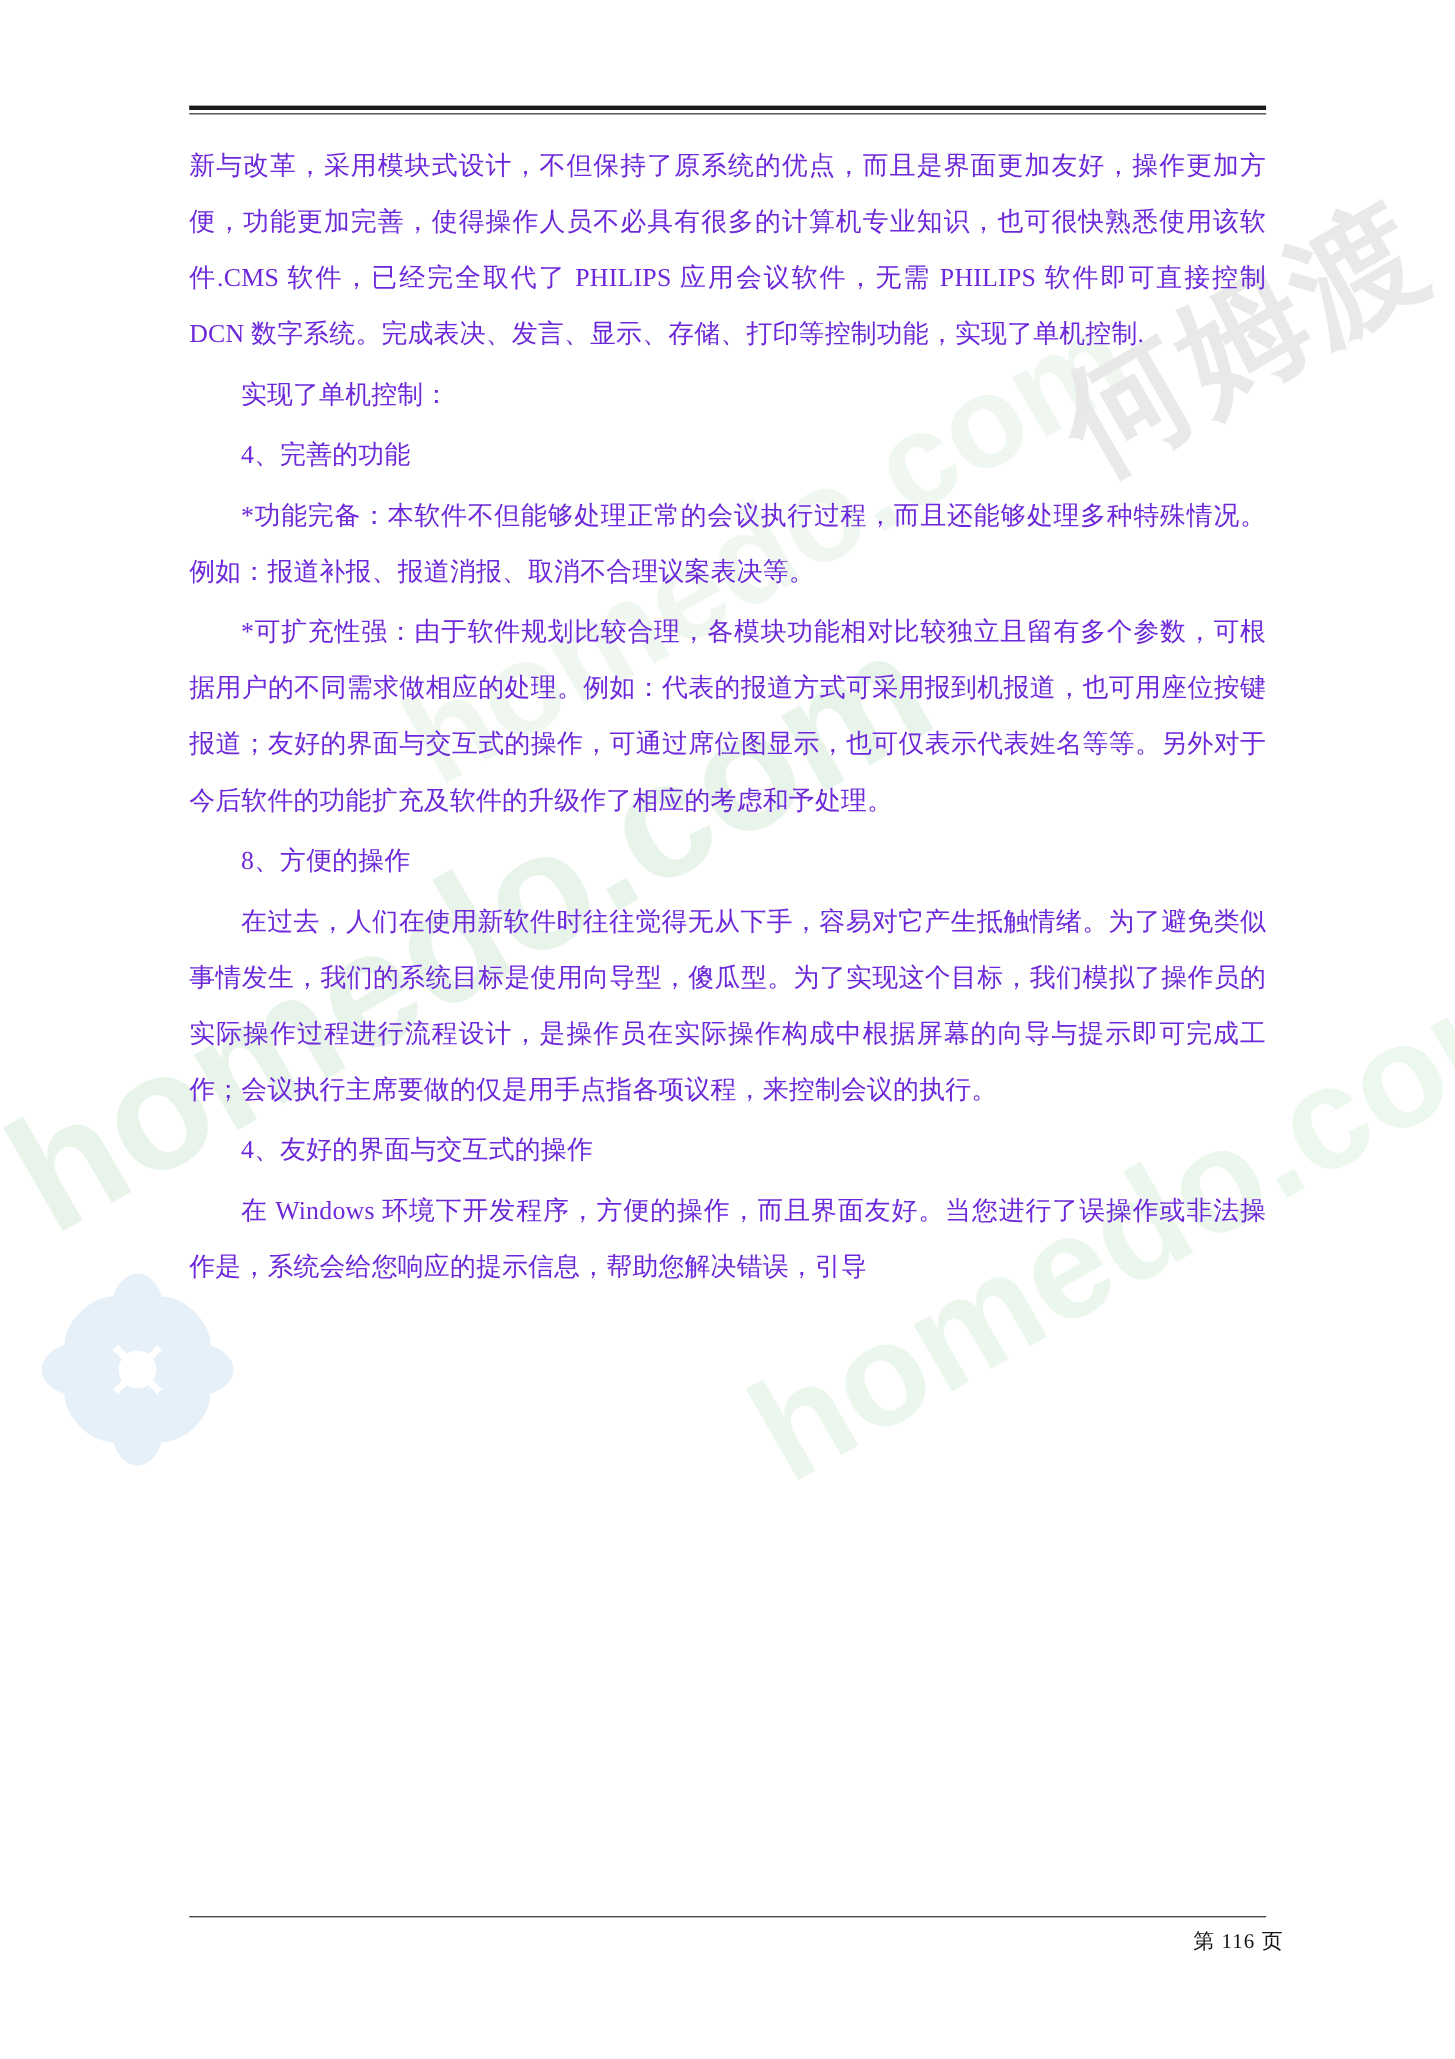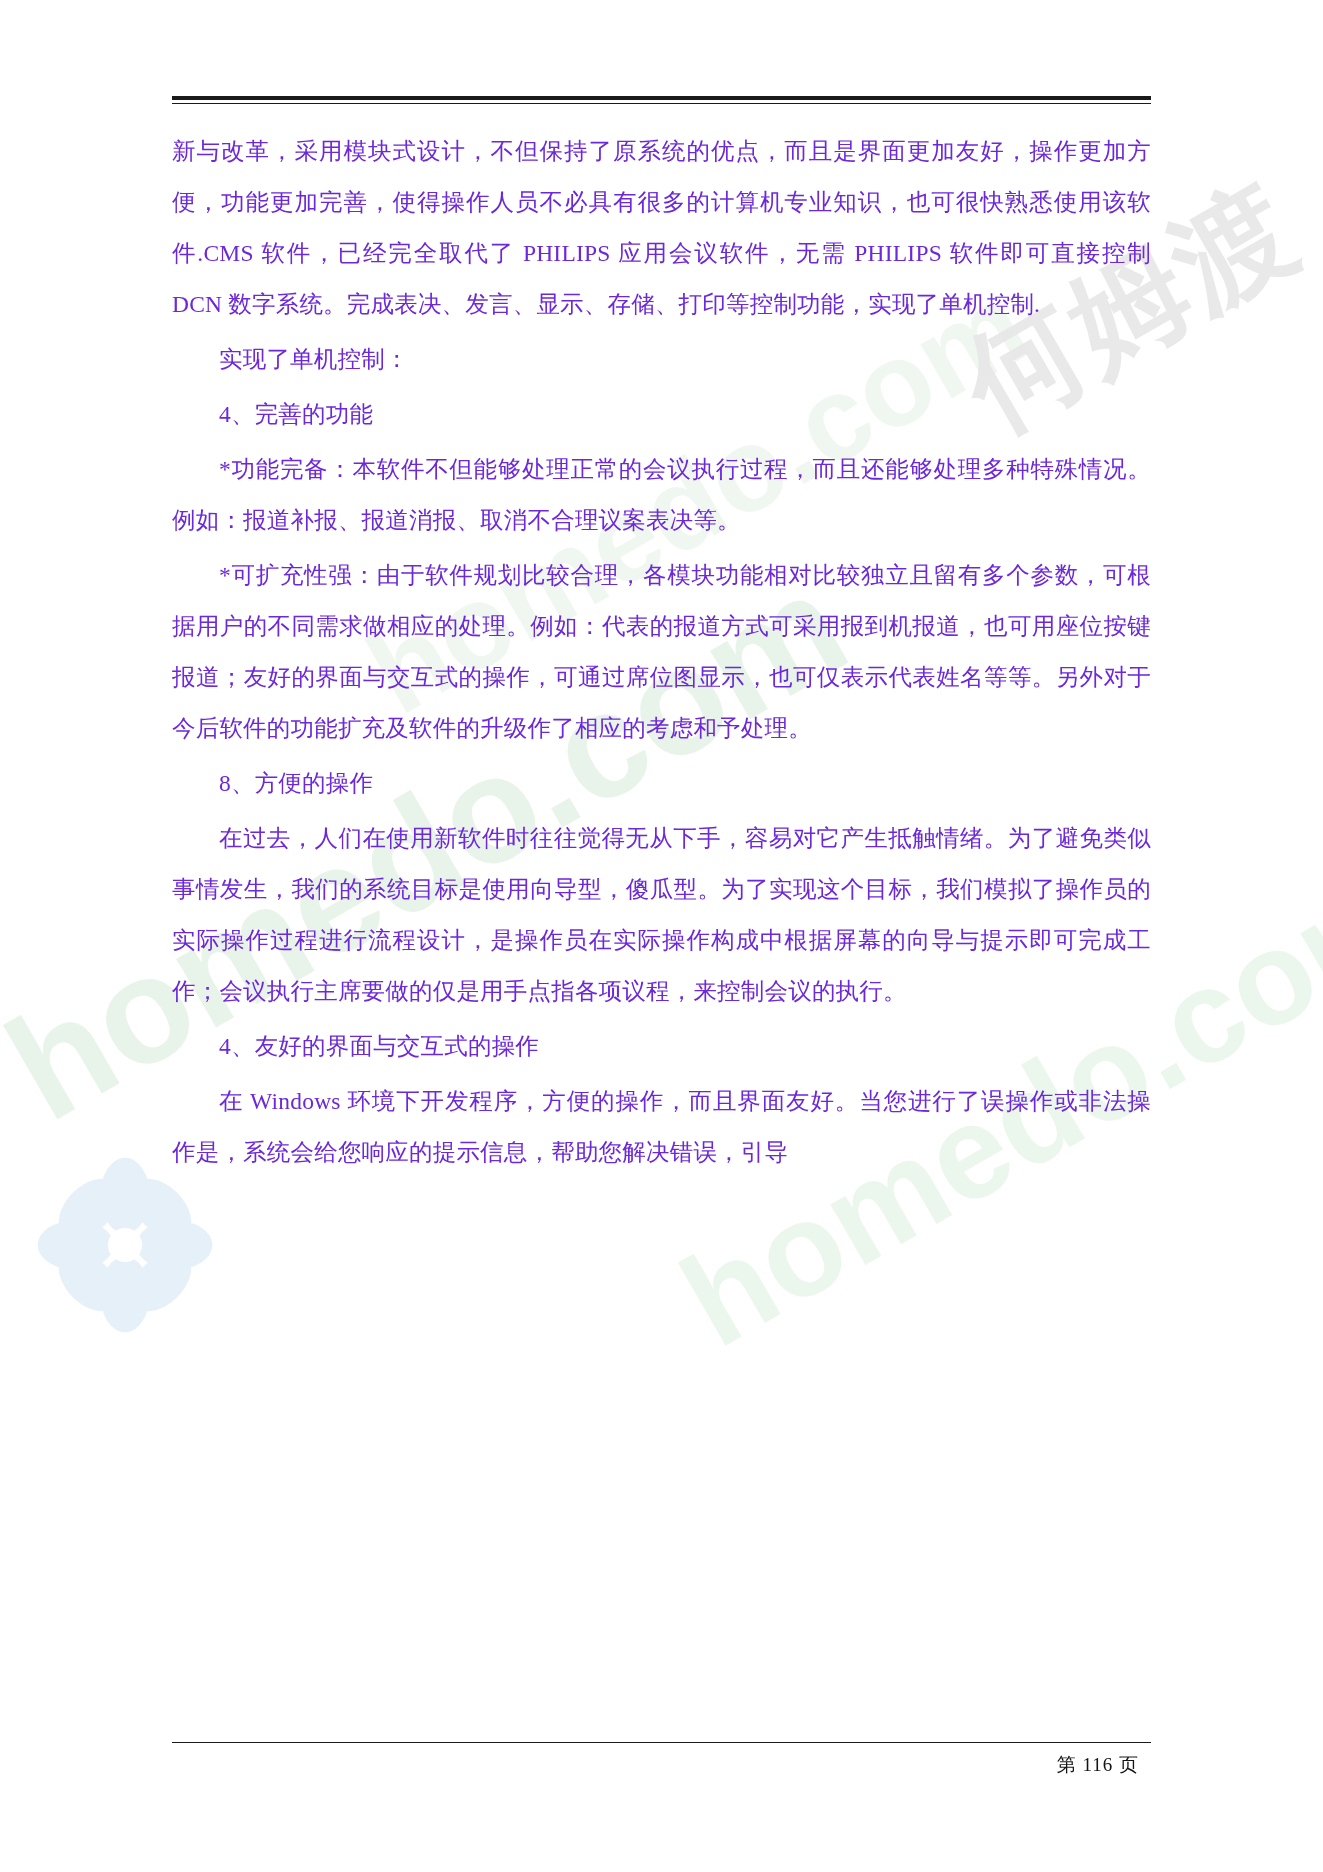--- a/index.html
+++ b/index.html
@@ -90,21 +90,21 @@
   }
   .rule-bottom {
     position: absolute;
     left: 172px;
     right: 172px;
     top: 1742px;
     border-top: 1px solid #1a1a1a;
   }
   .footer {
     position: absolute;
-    right: 184px;
+    right: 156px;
     top: 1752px;
     font-size: 19px;
     color: #141414;
     letter-spacing: 1px;
     font-family: "Liberation Serif", serif;
   }
 
   .content {
     position: absolute;
     left: 172px;

